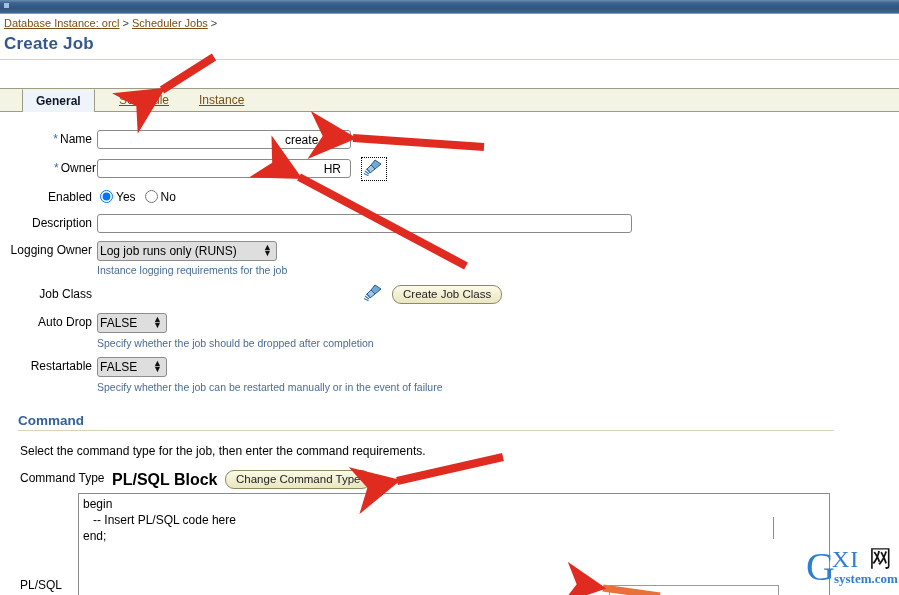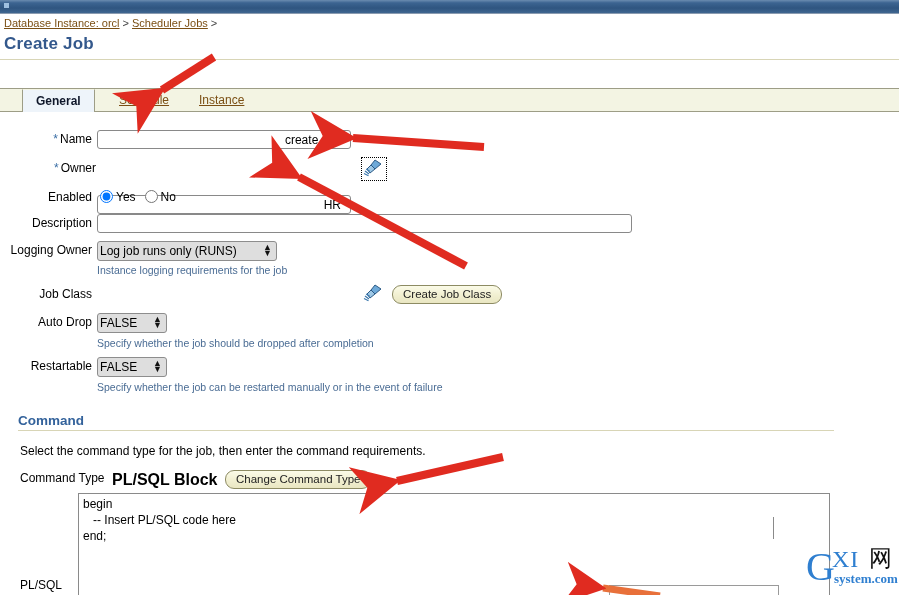--- a/index.html
+++ b/index.html
@@ -330,21 +330,21 @@
   <div class="tab inactive t-options">Instance</div>
 </div>
 
 <div class="form-row" style="top:132px;">
   <div class="lbl" style="right:auto;left:0;width:92px;"><span class="req-star">*</span><span>Name</span></div>
   <input class="txt" style="left: 97px; top: -2px; width: 254px;" value="create_job">
 </div>
 
 <div class="form-row" style="top:161px;">
   <div class="lbl" style="right:auto;left:4px;width:92px;"><span class="req-star">*</span><span>Owner</span></div>
-  <input class="txt" style="left: 97px; top: -2px; width: 254px; margin-top: 36px;" value="HR">
+  <input class="txt" style="left: 97px; top: -2px; width: 254px;" value="HR">
   <div class="torch focused" style="left:361px; top:-4px;">
     <svg width="22" height="20" viewBox="0 0 22 20">
       <polygon points="13,2 19,6 13,11 9,7" fill="#6ea9d8" stroke="#2d5b86" stroke-width="1"></polygon>
       <polygon points="9,7 13,11 8,15 5,11" fill="#9ec8e6" stroke="#2d5b86" stroke-width="1"></polygon>
       <path d="M3,13 L7,16" stroke="#3a77ad" stroke-width="1.2" fill="none"></path>
       <path d="M2,15.5 L6.5,17.8" stroke="#3a77ad" stroke-width="1.2" fill="none"></path>
       <path d="M4.2,11 L7.6,13.2" stroke="#3a77ad" stroke-width="1.2" fill="none"></path>
     </svg>
   </div>
 </div>

